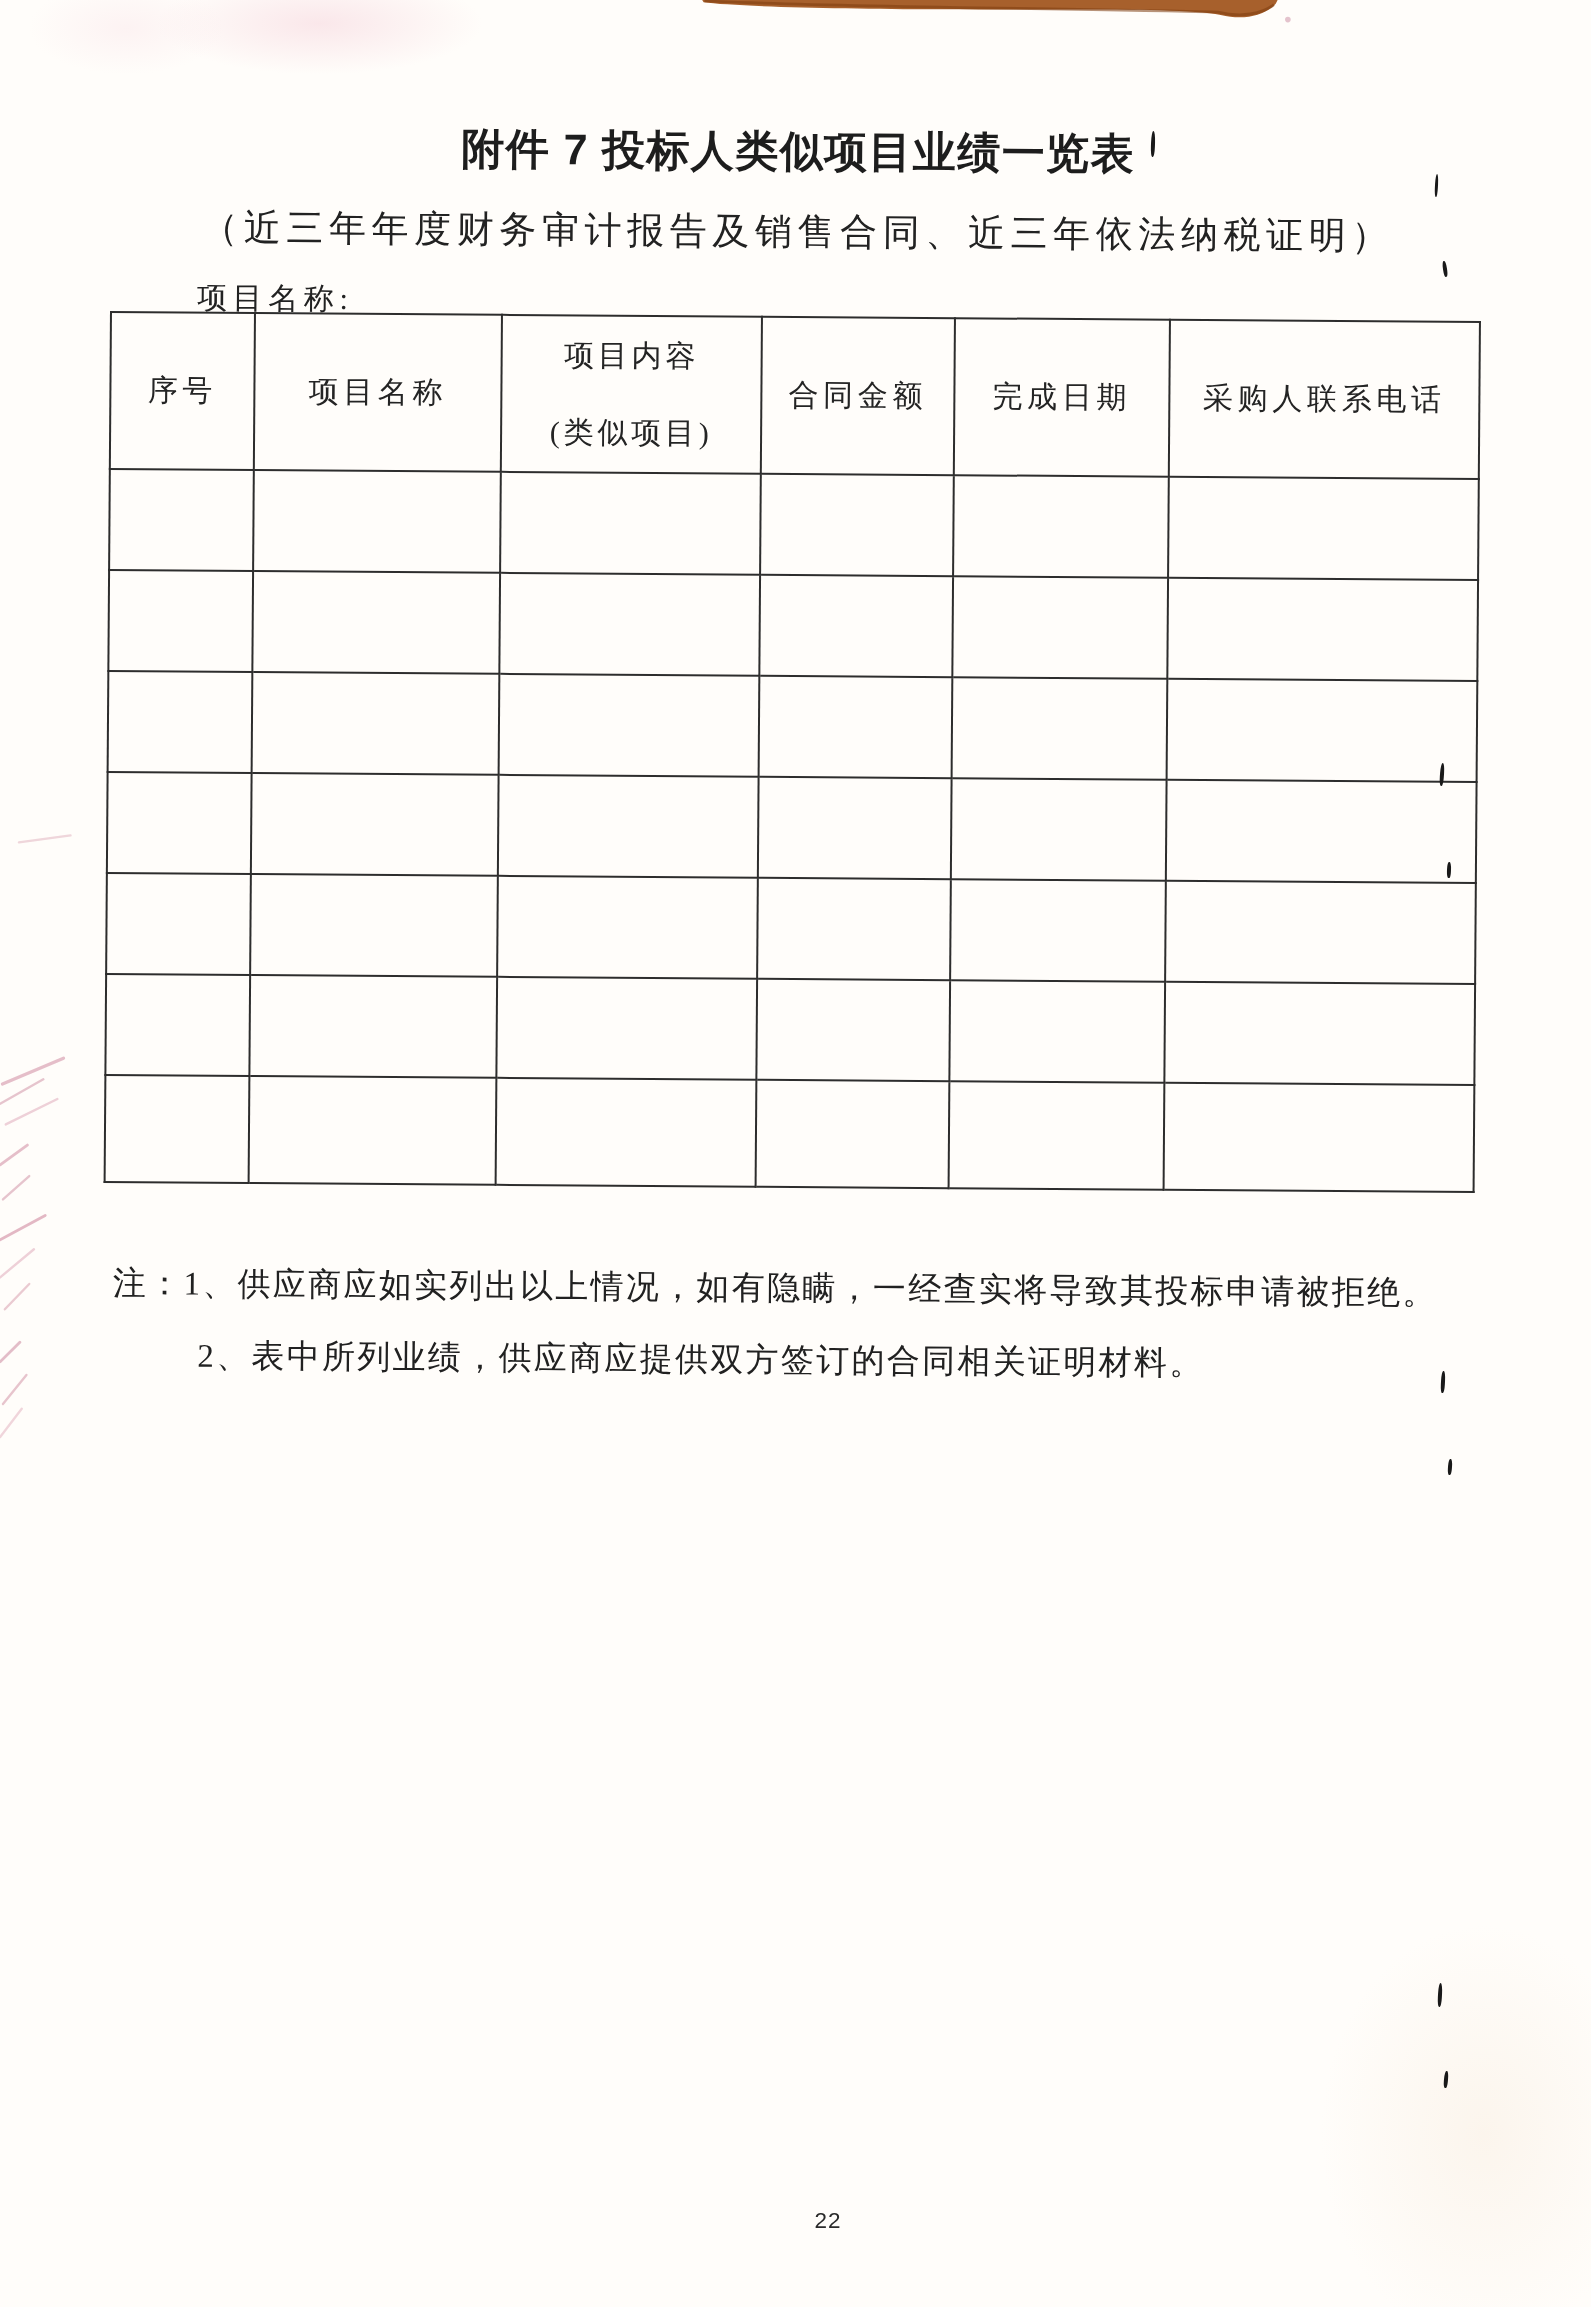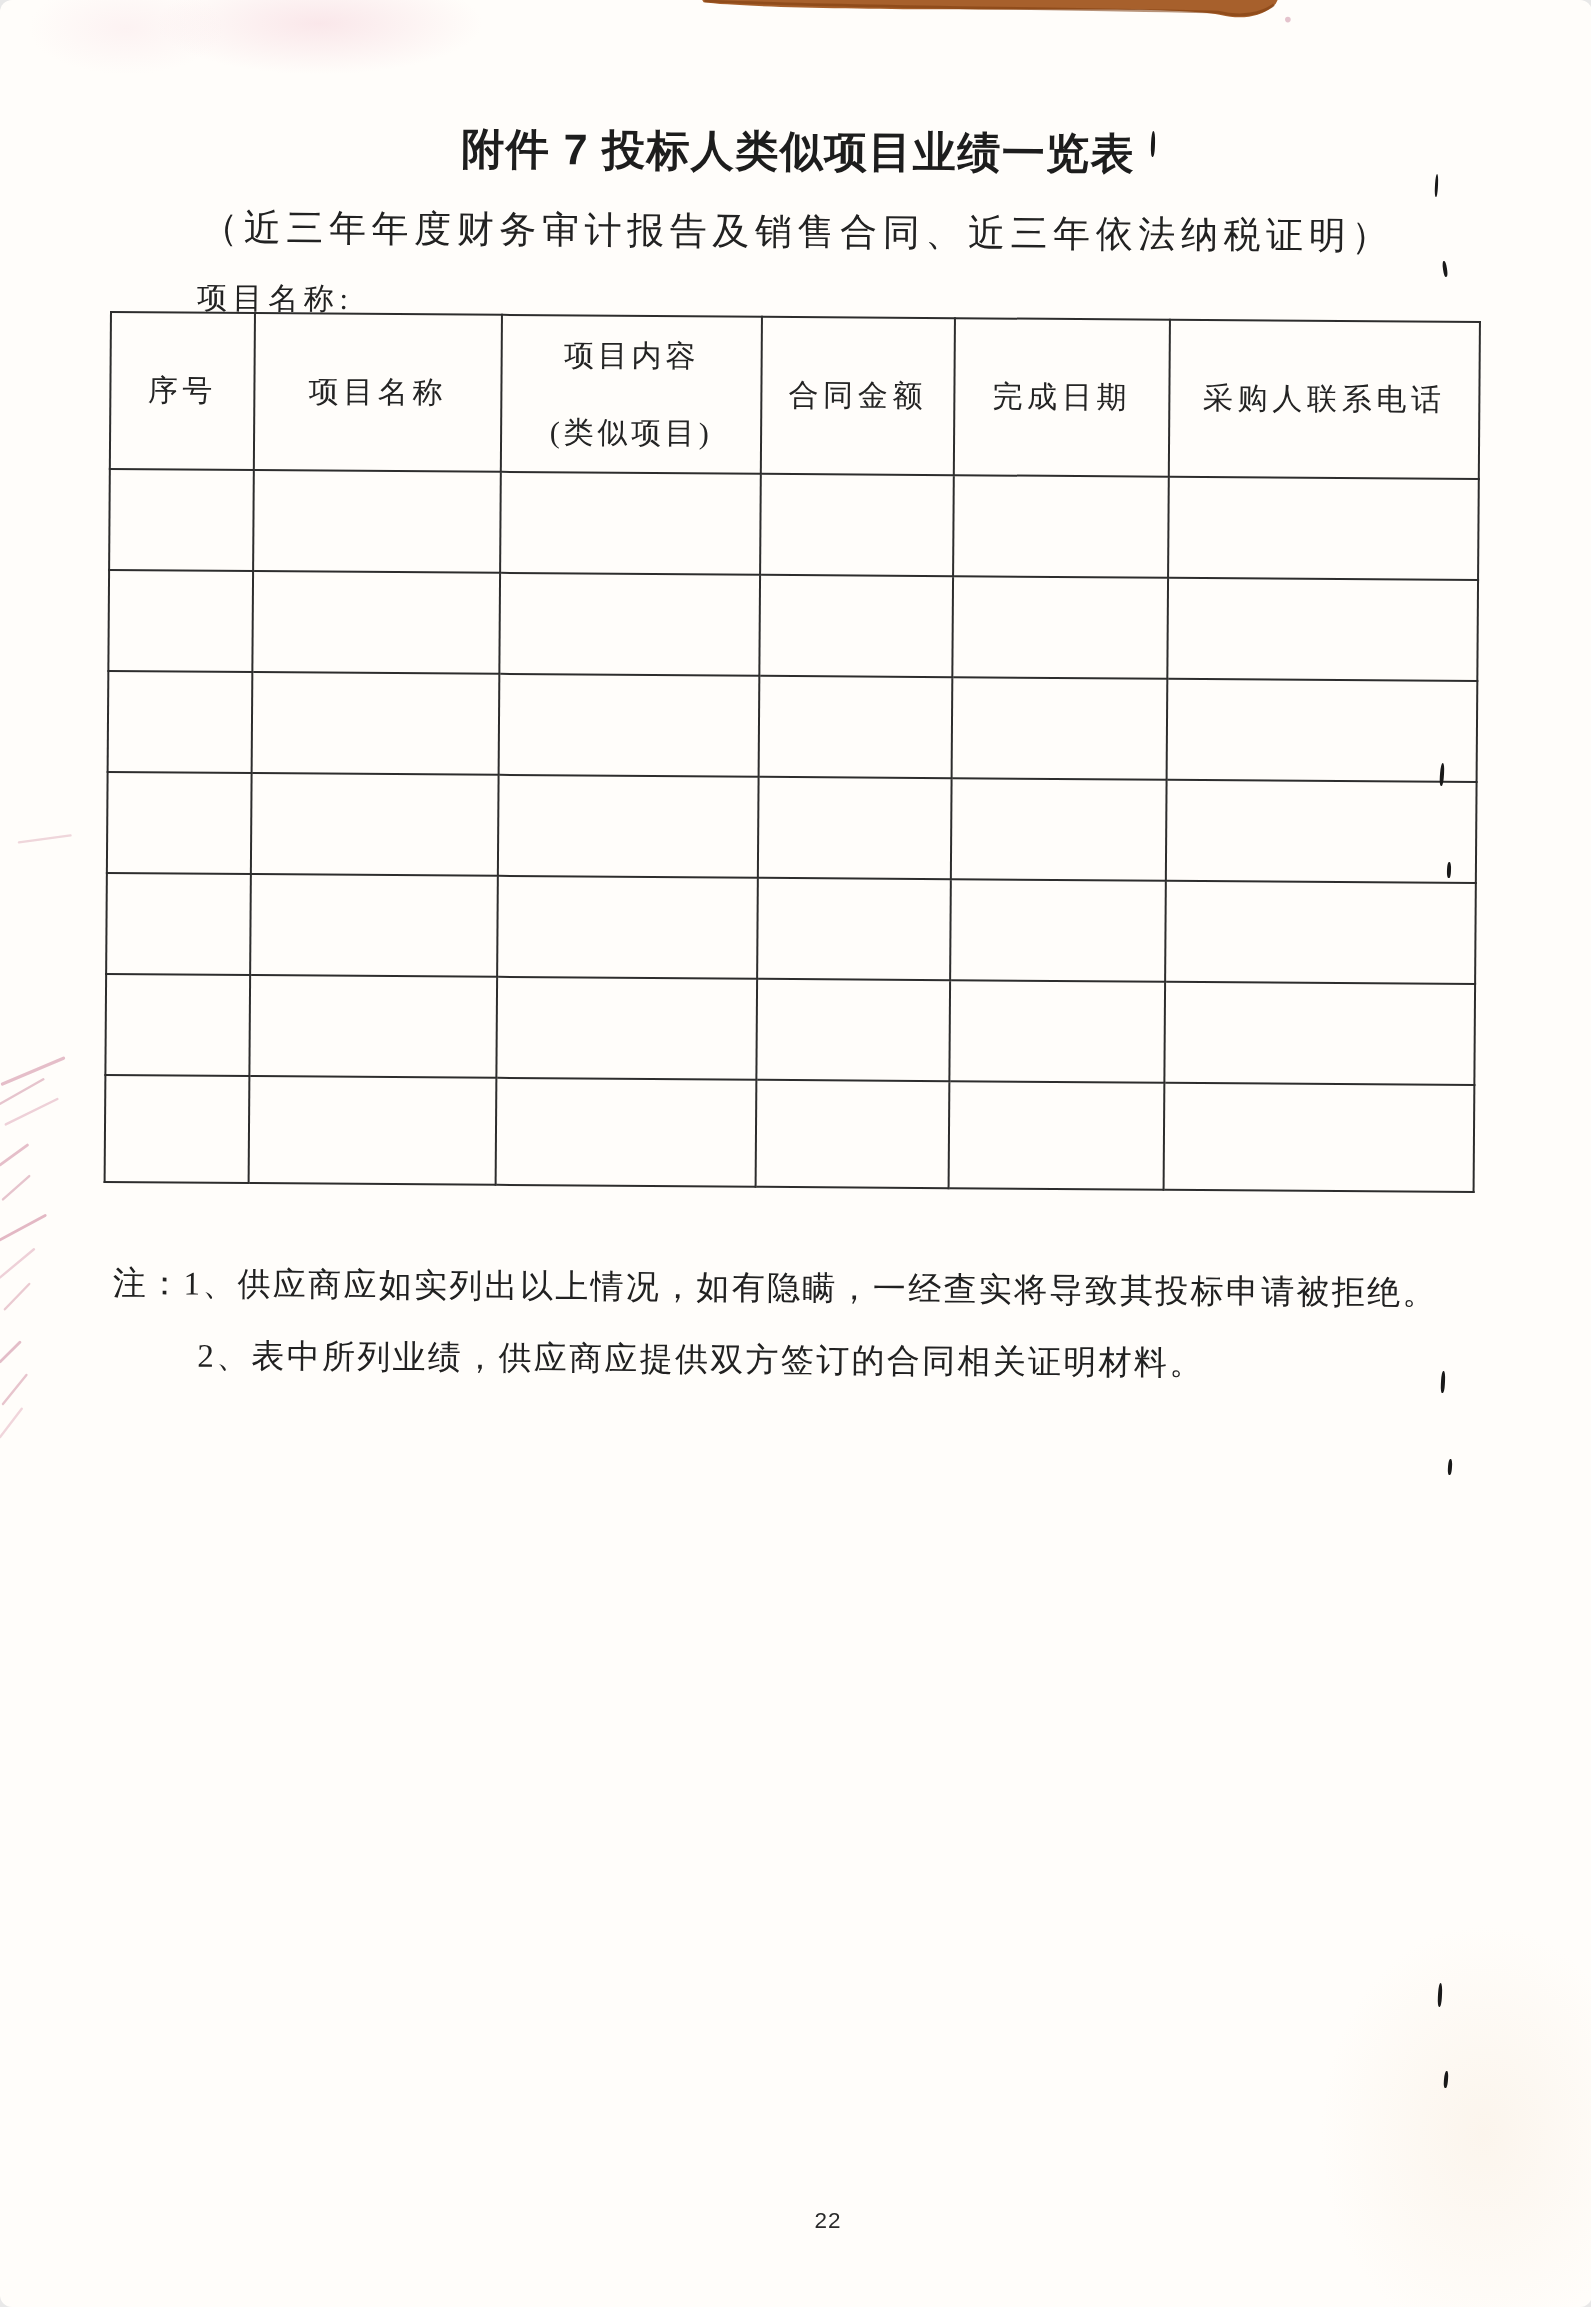--- a/index.html
+++ b/index.html
@@ -3,21 +3,20 @@
 <meta charset="utf-8">
 <style>
   html,body{margin:0;padding:0;background:#e8e8e8;}
   .page{
     position:relative;
     width:1592px;height:2307px;
     background:#fffdfa;
     overflow:hidden;
     font-family:"Liberation Serif","DejaVu Serif",serif;
     color:#242424;
-    border-radius:12px;
   }
   
   .wash{position:absolute;pointer-events:none;}
   .wash.pink-top{left:155px;top:-28px;width:329px;height:103px;border-radius:50%;
     background:radial-gradient(ellipse at center, rgba(246,213,221,.55), rgba(246,213,221,0) 70%);}
   .wash.pink-top2{left:28px;top:-19px;width:197px;height:94px;border-radius:50%;
     background:radial-gradient(ellipse at center, rgba(250,230,234,.45), rgba(250,230,234,0) 70%);}
   .wash.warm-bottom{right:-56px;bottom:-38px;width:329px;height:422px;border-radius:50%;
     background:radial-gradient(ellipse at center, rgba(245,230,212,.35), rgba(245,230,212,0) 70%);}
 

